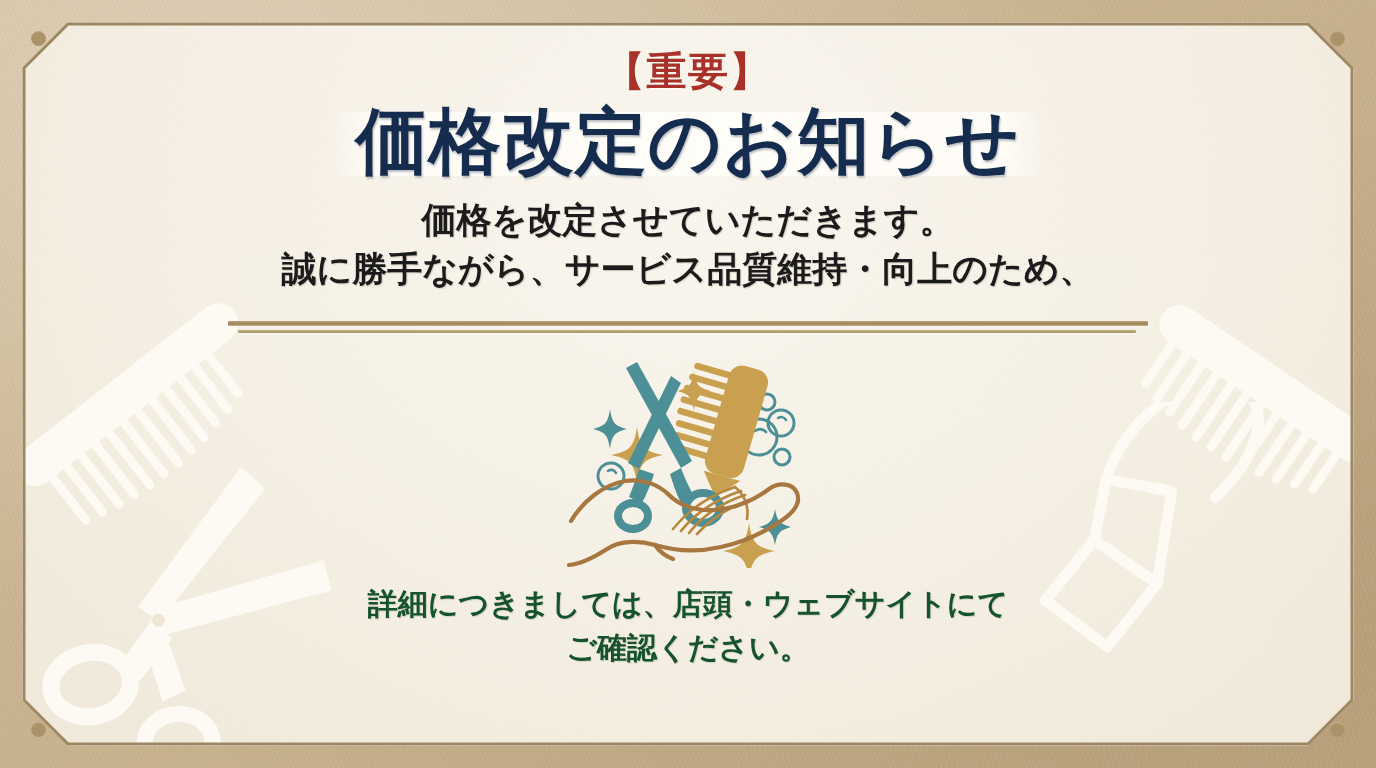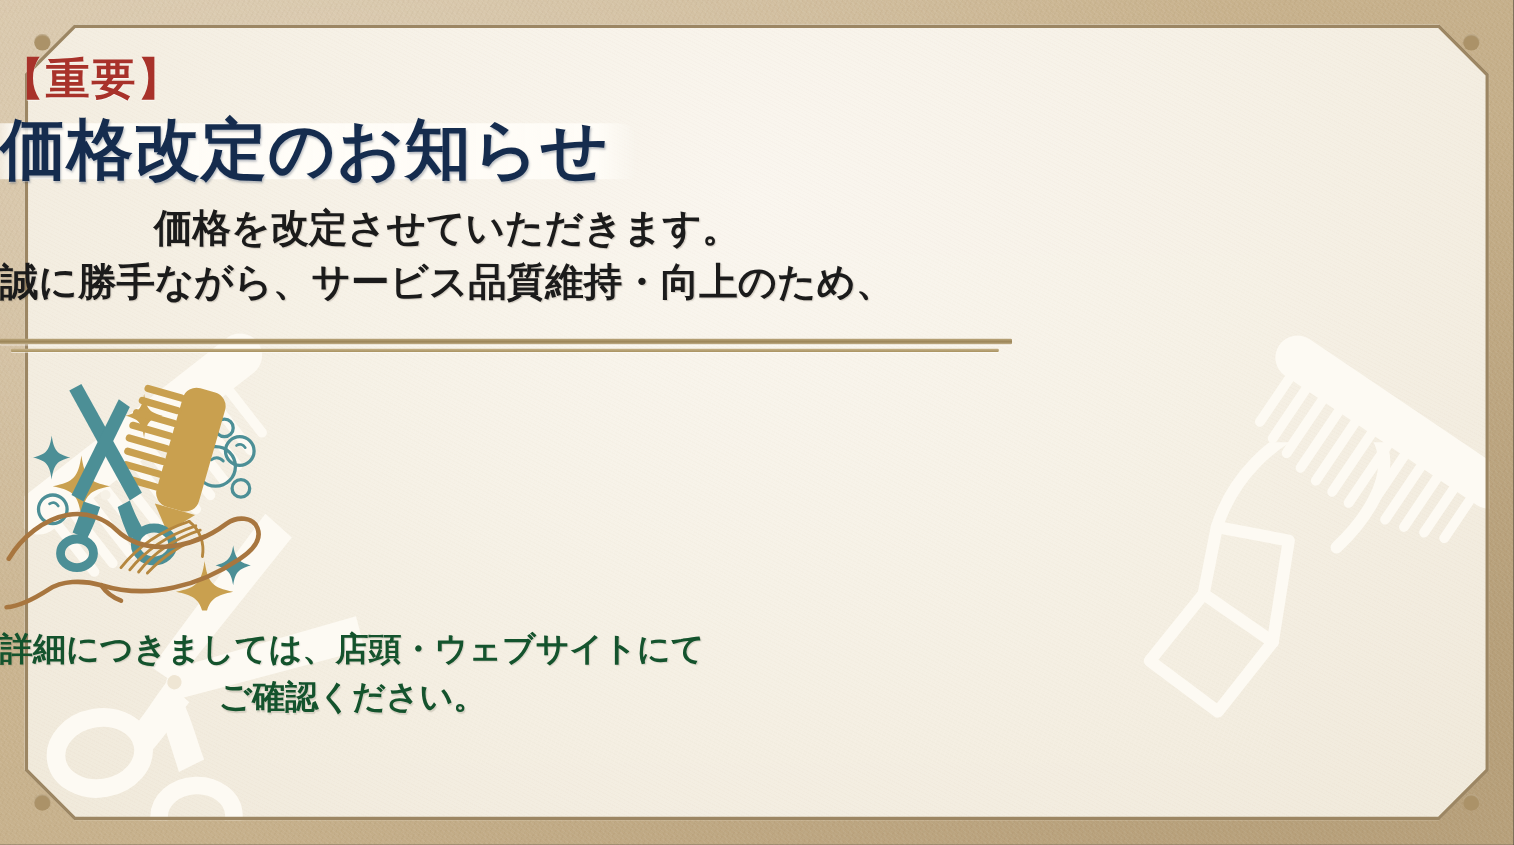--- a/index.html
+++ b/index.html
@@ -103,21 +103,21 @@
   }
   .wm { position: absolute; }
 
   
   .content {
     position: absolute;
     inset: 0;
     z-index: 5;
     display: flex;
     flex-direction: column;
-    align-items: flex-start;
+    align-items: center;
   }
 
   .eyebrow {
     margin-top: 52px;
     font-size: 40px;
     font-weight: 700;
     letter-spacing: 0.04em;
     color: #a8322a;
     line-height: 1;
     text-shadow: 0 1px 0 rgba(255,255,255,0.6);
@@ -137,21 +137,21 @@
       rgba(255,253,248,0.0) 0%,
       rgba(255,253,248,0.88) 6%,
       rgba(255,253,248,0.95) 50%,
       rgba(255,253,248,0.88) 94%,
       rgba(255,253,248,0.0) 100%);
     border-radius: 6px 18px 8px 14px;
     filter: blur(0.5px);
   }
   .title {
     position: relative;
-    font-size: 60px;
+    font-size: 72px;
     font-weight: 700;
     letter-spacing: 0.015em;
     line-height: 1.08;
     color: #152c4e;
     text-shadow: 1px 2px 2px rgba(30,46,74,0.30), 0 1px 0 rgba(255,255,255,0.35);
     white-space: nowrap;
   }
 
   .lead {
     margin-top: 14px;

